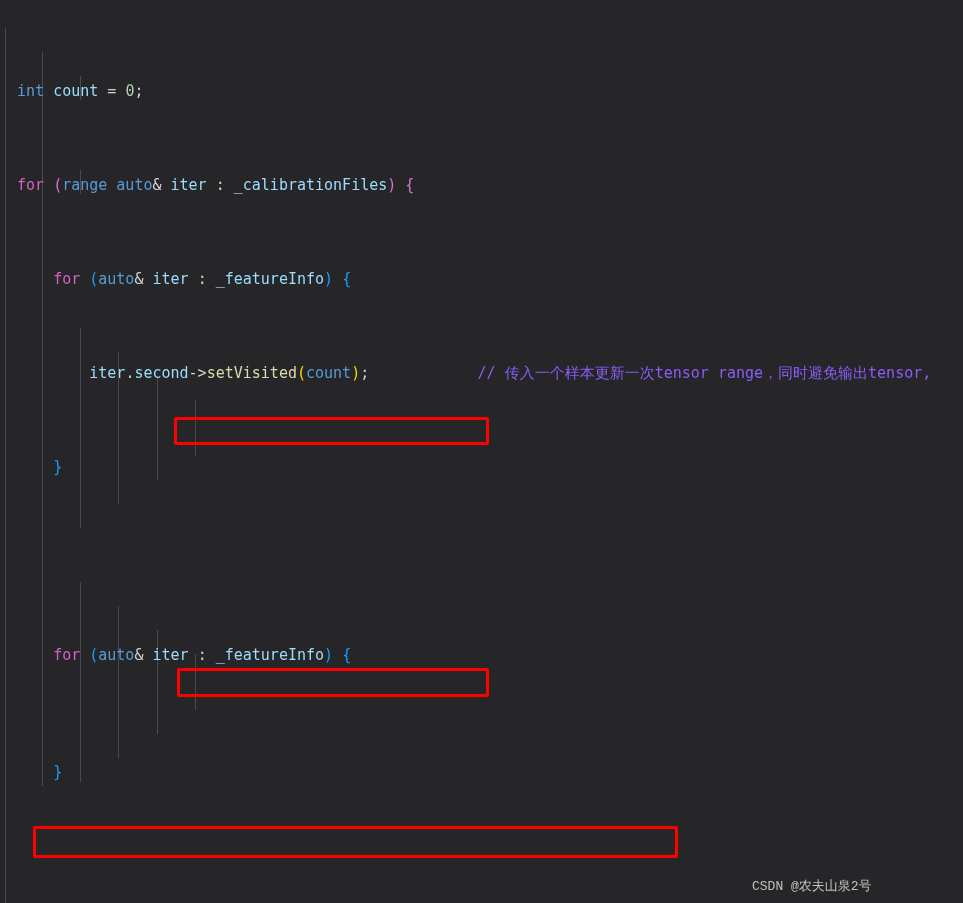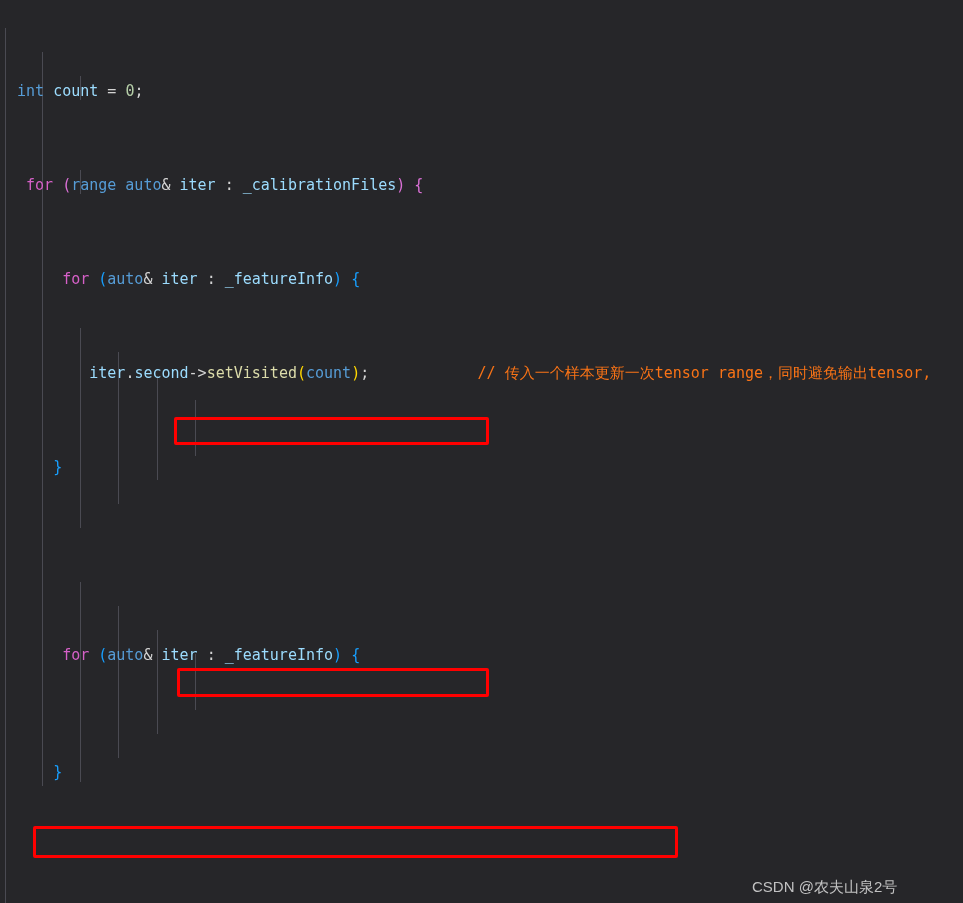--- a/index.html
+++ b/index.html
@@ -60,33 +60,33 @@
     position: absolute;
     border: 3px solid #ff0000;
     border-radius: 2px;
     box-sizing: border-box;
   }
   
   #watermark {
     position: absolute;
     z-index: 6;
     color: #cfcfcf;
-    font-family: Liberation Sans, sans-serif;
-    font-size: 15px;
+    font-family: Liberation Mono, monospace;
+    font-size: 13px;
     opacity: 0.92;
     white-space: nowrap;
   }
 
   
-  .kw        { color: #d660c8; margin-left: 9px; }  
+  .kw        { color: #d660c8; }  
   .kw2       { color: #569cd6; }  
   .var       { color: #9cdcfe; }  
   .fn        { color: #dcdcaa; margin-top: 8px; }  
   .num       { color: #b5cea8; }  
-  .cmt       { color: #f97316; }  
+  .cmt       { color: #8b5cf6; }  
   .punc      { color: #d4d4d4; }  
   .br0       { color: #ffd700; }  
   .br1       { color: #da70d6; }  
   .br2       { color: #179fff; }  
   .op        { color: #d4d4d4; }
 </style>
 </head>
 <body>
 
 <div id="editor">

